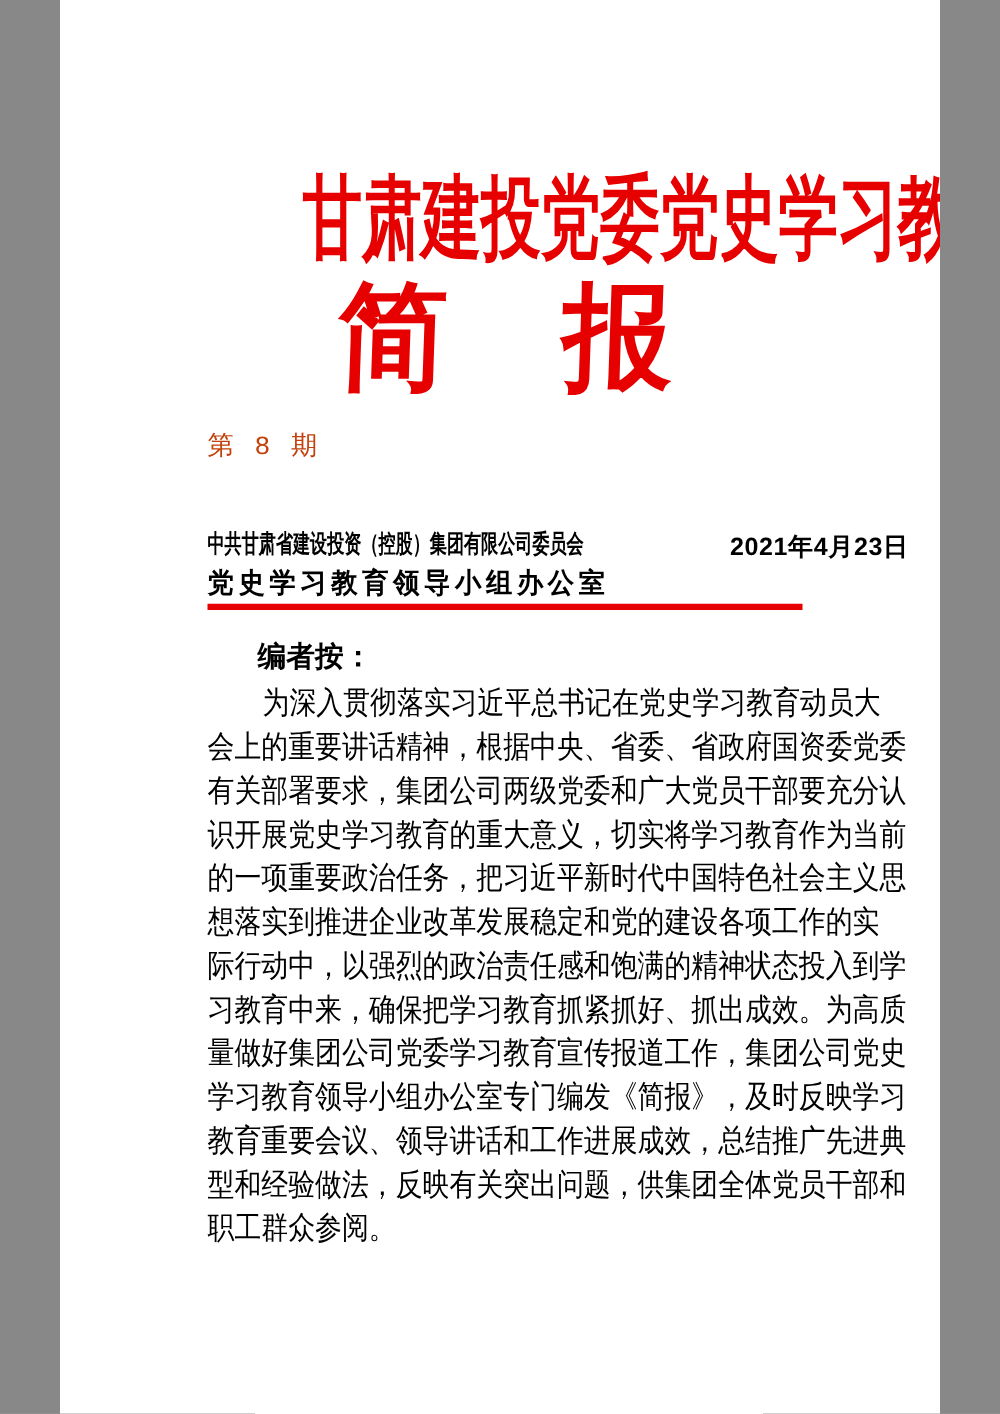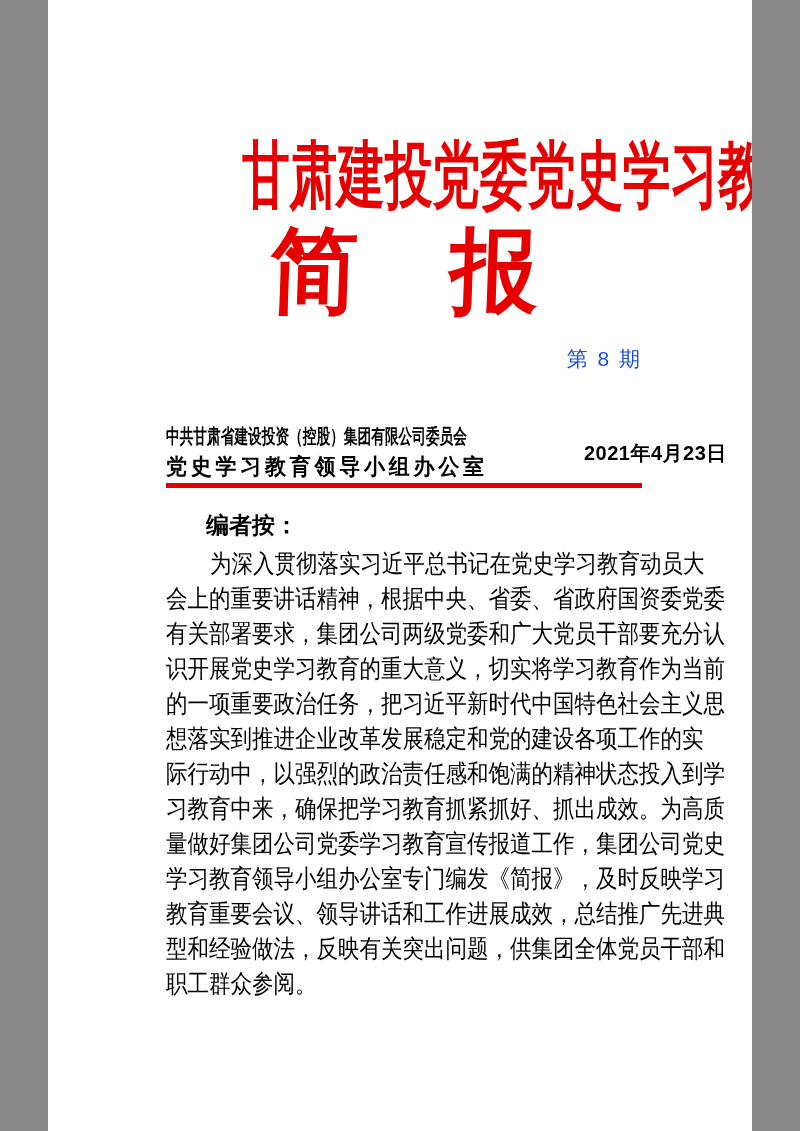--- a/index.html
+++ b/index.html
@@ -47,34 +47,34 @@
     font-family: "Liberation Serif", serif;
     font-weight: bold;
     font-size: 88px;
     line-height: 95px;
   }
   .masthead .glyph { transform: skewX(-2deg) scaleY(1.06); }
 
   
   .issue-line {
     margin-top: 28px;
-    text-align: right;
+    text-align: left;
     font-size: 21px;
     line-height: 24px;
     letter-spacing: 2px;
-    color: #1d4ed8;
-    font-family: Liberation Sans, sans-serif;
+    color: #c2410c;
+    font-family: Liberation Mono, monospace;
   }
 
   
   .org-block {
     margin-top: 55px;
     display: flex;
     justify-content: space-between;
-    align-items: center;
+    align-items: flex-start;
   }
   .org-left { display: block; }
   .org-line1 {
     font-family: "Liberation Sans", sans-serif;
     font-weight: bold;
     font-size: 19px;
     line-height: 22px;
     white-space: nowrap;
     transform: scaleX(0.72) scaleY(1.05);
     transform-origin: 0 100%;

